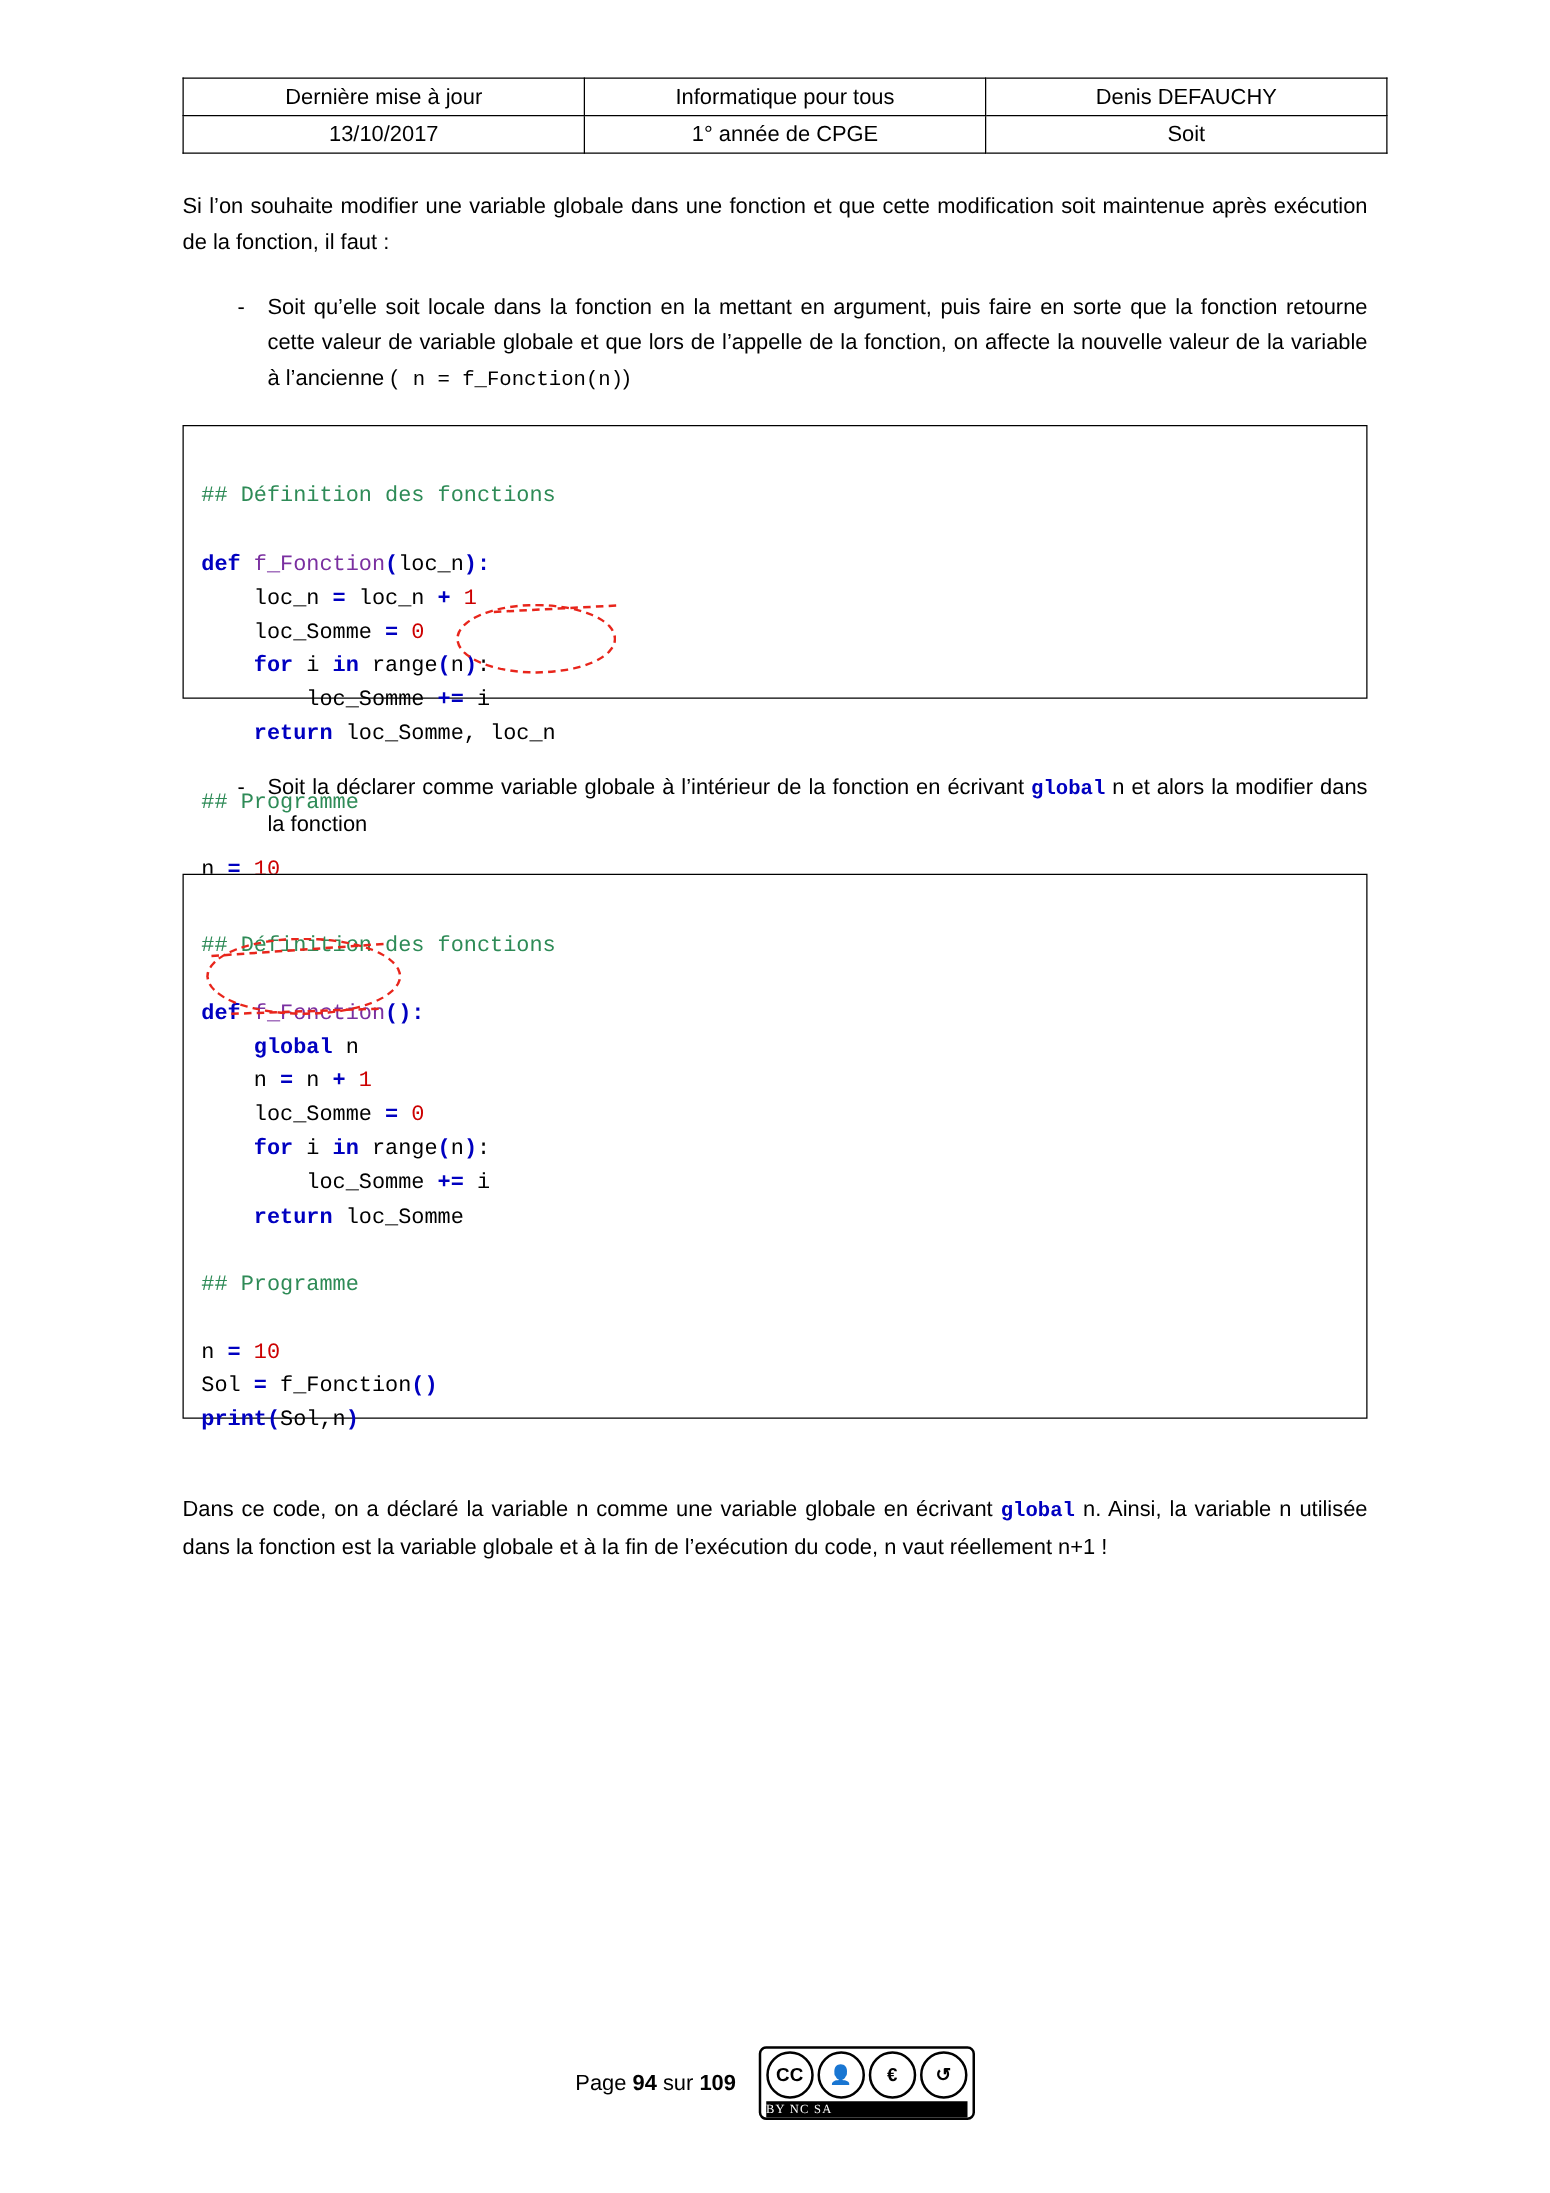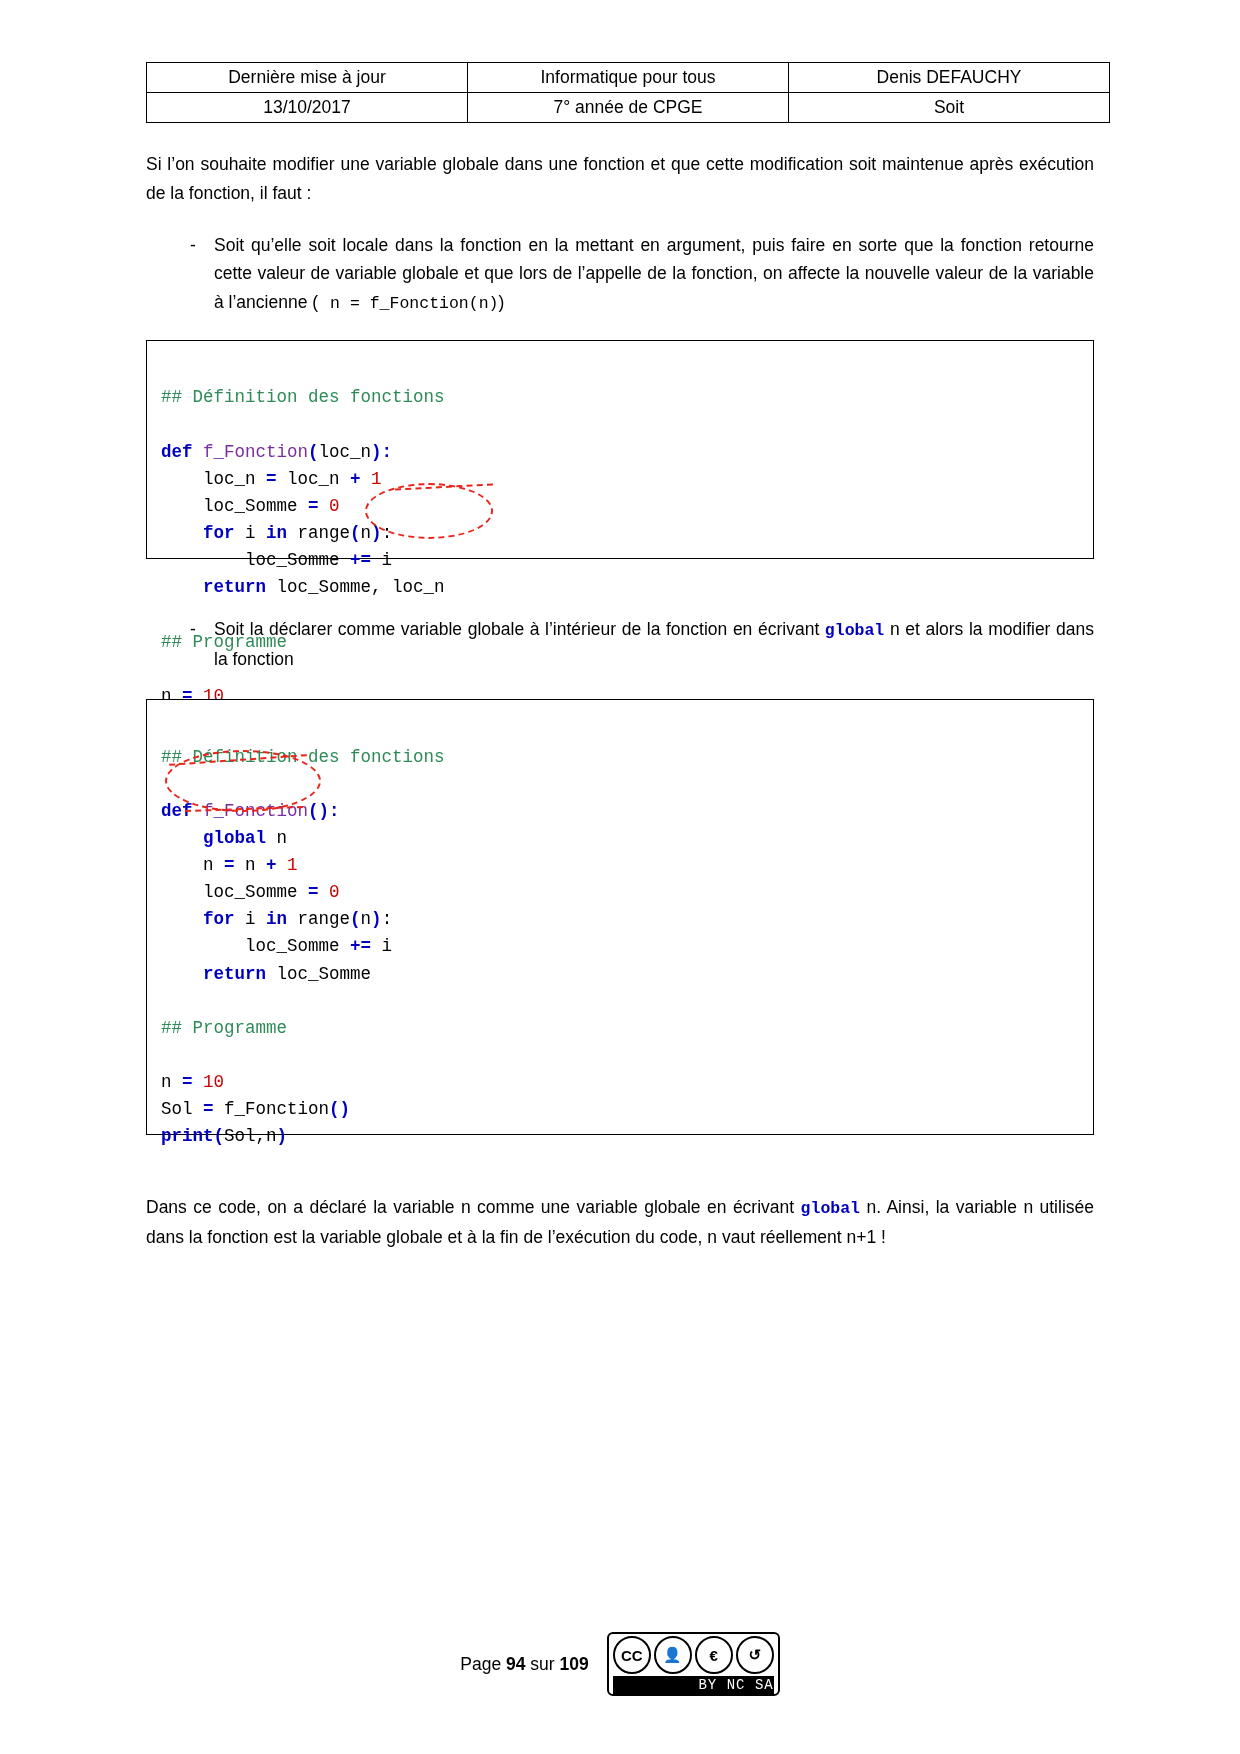--- a/index.html
+++ b/index.html
@@ -140,45 +140,45 @@
     background: #fff;
   }
   .cc-wrap {
     border: 2.5px solid #000;
     border-radius: 6px;
     padding: 2px 4px 0 4px;
     display: inline-block;
   }
   .cc-row { display: flex; gap: 3px; }
   .cc-sub {
-    text-align: right;
-    font-size: 14px;
+    text-align: left;
+    font-size: 10px;
     letter-spacing: 1px;
-    font-family: Liberation Mono, monospace;
+    font-family: Liberation Serif, serif;
     background: #000;
     color: #fff;
     margin-top: 2px;
     padding: 1px 0;
   }
 </style>
 </head>
 <body>
 
 <div class="page">
 
   <table class="header">
     <tbody>
         <tr>
       <td class="c1">Dernière mise à jour</td>
       <td class="c2">Informatique pour tous</td>
       <td class="c3">Denis DEFAUCHY</td>
     </tr>
     <tr>
       <td class="c1">13/10/2017</td>
-      <td class="c2">7° année de CPGE</td>
+      <td class="c2">1° année de CPGE</td>
       <td class="c3">Soit</td>
     </tr>
   </tbody>
     </table>
 
   <p class="para">Si l’on souhaite modifier une variable globale dans une fonction et que cette modification soit maintenue après exécution de la fonction, il faut :</p>
 
   <div class="bullet">
     <div class="dash">-</div>
     <div class="btext">

